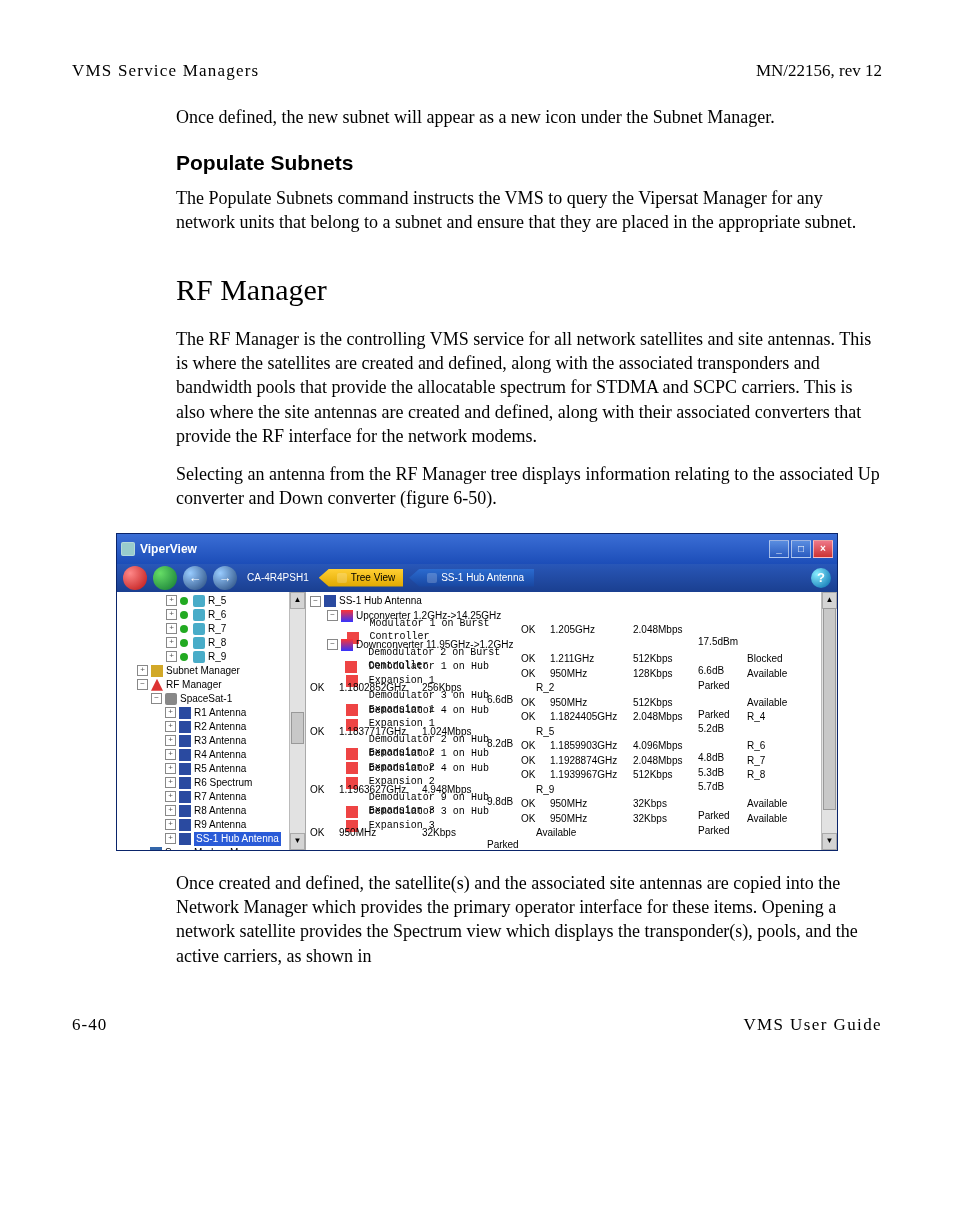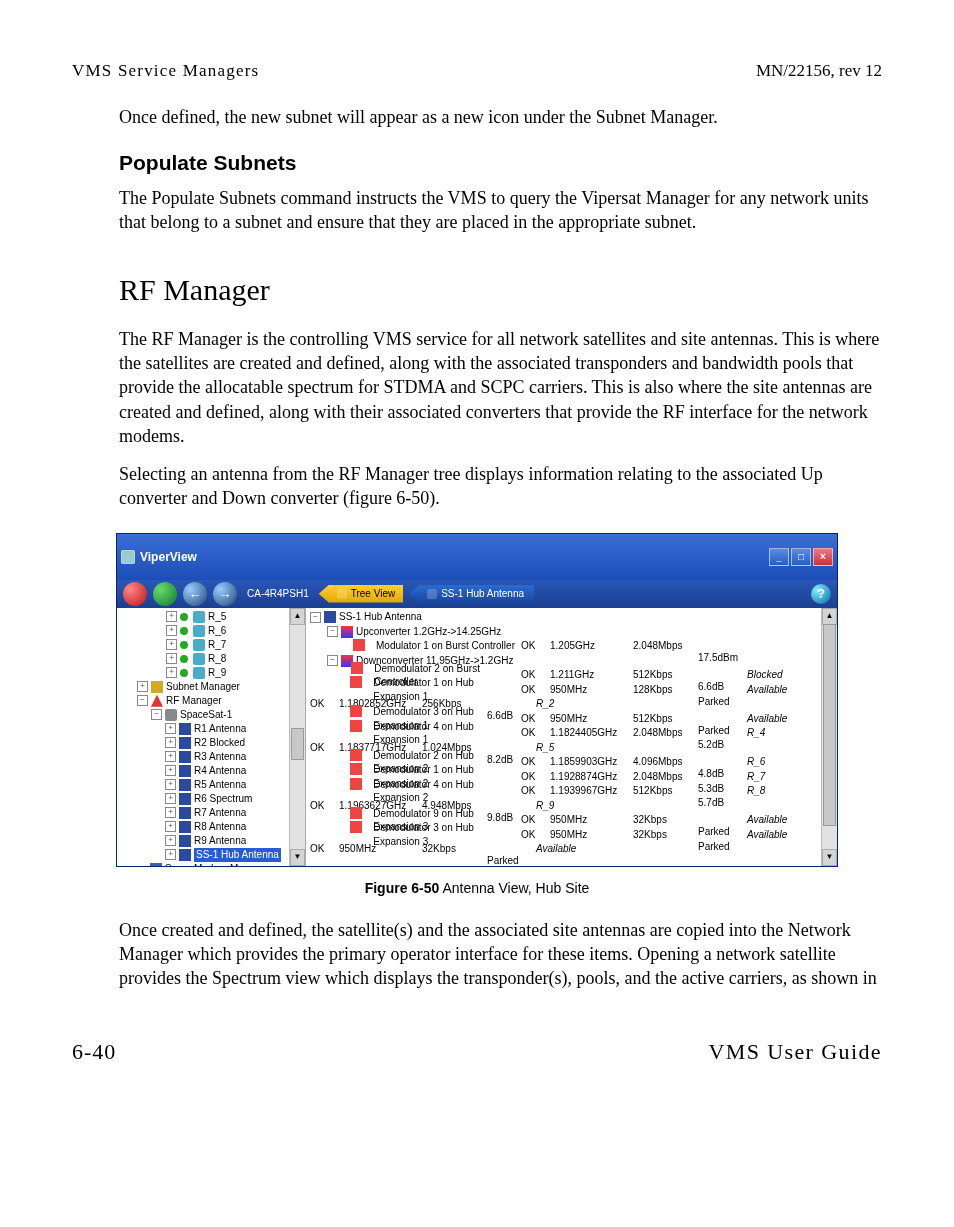--- a/index.html
+++ b/index.html
@@ -14,21 +14,21 @@
     background: #fff;
   }
   .header-row {
     display: flex;
     justify-content: space-between;
     font-size: 17px;
     letter-spacing: 1.2px;
     margin-bottom: 22px;
   }
   .header-right { letter-spacing: normal; }
-  .indent-block { margin-left: 47px; }
+  .indent-block { margin-left: 104px; }
   p.body-text { margin: 0 0 14px 0; }
   h2.sub-heading {
     font-family: Arial, Helvetica, sans-serif;
     font-weight: bold;
     font-size: 21px;
     margin: 20px 0 8px 0;
   }
   h1.section-heading {
     font-family: "Times New Roman", serif;
     font-weight: normal;
@@ -41,42 +41,42 @@
   }
   .figure-caption {
     font-family: Arial, Helvetica, sans-serif;
     font-size: 14px;
     margin-top: 12px;
   }
   .figure-caption b { font-weight: bold; }
   .footer-row {
     display: flex;
     justify-content: space-between;
-    font-size: 22px;
+    font-size: 17px;
     margin-top: 46px;
     letter-spacing: 1px;
   }
   .footer-right { letter-spacing: 1.4px; }
 
   
   .vv-window {
     width: 720px;
     margin: 0 auto;
     border: 1px solid #0a246a;
     background: #fff;
     font-family: Tahoma, Arial, sans-serif;
     font-size: 10px;
     text-align: left;
   }
   .vv-titlebar {
     height: 22px;
     background: linear-gradient(#3b6ed5, #1c4db8);
     display: flex;
     align-items: center;
-    padding: 12px 4px;
+    padding: 4px 4px;
     color: #fff;
     justify-content: space-between;
   }
   .vv-title-left { display: flex; align-items: center; gap: 5px; }
   .vv-appicon {
     width: 14px; height: 14px; background: #9cc; border-radius: 2px;
     box-shadow: inset 0 0 0 1px #fff4;
   }
   .vv-title-text { font-weight: bold; font-size: 12px; }
   .vv-winbtns { display: flex; gap: 2px; }
@@ -170,26 +170,26 @@
   .t-sel {
     background:#2a5bd7;color:#fff;padding:0 2px;
   }
 
   .vv-list {
     flex:1; overflow:hidden; position:relative; padding:2px 0 2px 4px;
   }
   .l-row {
     display:flex; align-items:center; height:14.5px; gap:3px;
   }
-  .l-cell-name   { width:208px; display:flex; align-items:flex-start; gap:11px; overflow:hidden;}
+  .l-cell-name   { width:208px; display:flex; align-items:flex-end; gap:11px; overflow:hidden;font-family:Liberation Mono, monospace;}
   .l-cell-status { width:26px; }
   .l-cell-freq   { width:80px; }
   .l-cell-rate   { width:62px; }
   .l-cell-db     { width:46px;margin-top:24px; }
-  .l-cell-alloc  { width:56px;font-style:italic; }
+  .l-cell-alloc  { width:56px; }
   .l-exp {
     width:9px;height:9px;border:1px solid #888;font-size:8px;line-height:7px;
     text-align:center;color:#555;background:#fff;flex:0 0 9px;
   }
 
 </style>
 </head>
 <body>
 
 <div class="header-row">
@@ -301,21 +301,21 @@
         <div class="t-row">
             <span class="t-sp" style="width:43px"></span>
             <span class="t-exp">+</span>
             <span class="ico ico-ant"></span>
             <span>R1 Antenna</span>
           </div>
         <div class="t-row">
             <span class="t-sp" style="width:43px"></span>
             <span class="t-exp">+</span>
             <span class="ico ico-ant"></span>
-            <span>R2 Blocked</span>
+            <span>R2 Antenna</span>
           </div>
         <div class="t-row">
             <span class="t-sp" style="width:43px"></span>
             <span class="t-exp">+</span>
             <span class="ico ico-ant"></span>
             <span>R3 Antenna</span>
           </div>
         <div class="t-row">
             <span class="t-sp" style="width:43px"></span>
             <span class="t-exp">+</span>
@@ -542,23 +542,20 @@
 
         <div class="vv-scroll-v">
           <span class="vv-scroll-arrow">▲</span>
           <span class="vv-scroll-thumb" style="top:16px;height:200px"></span>
           <span class="vv-scroll-arrow">▼</span>
         </div>
       </div>
     </div>
   </div>
 
-  <div class="figure-caption">
-    <b>Figure 6-50</b><span>   Antenna View, Hub Site</span>
-  </div>
 </div>
 
 <div class="indent-block">
   <p class="body-text">Once created and defined, the satellite(s) and the associated site antennas are copied into the Network Manager which provides the primary operator interface for these items. Opening a network satellite provides the Spectrum view which displays the transponder(s), pools, and the active carriers, as shown in</p>
 </div>
 
 <div class="footer-row">
   <span>6-40</span>
   <span class="footer-right">VMS User Guide</span>
 </div>

